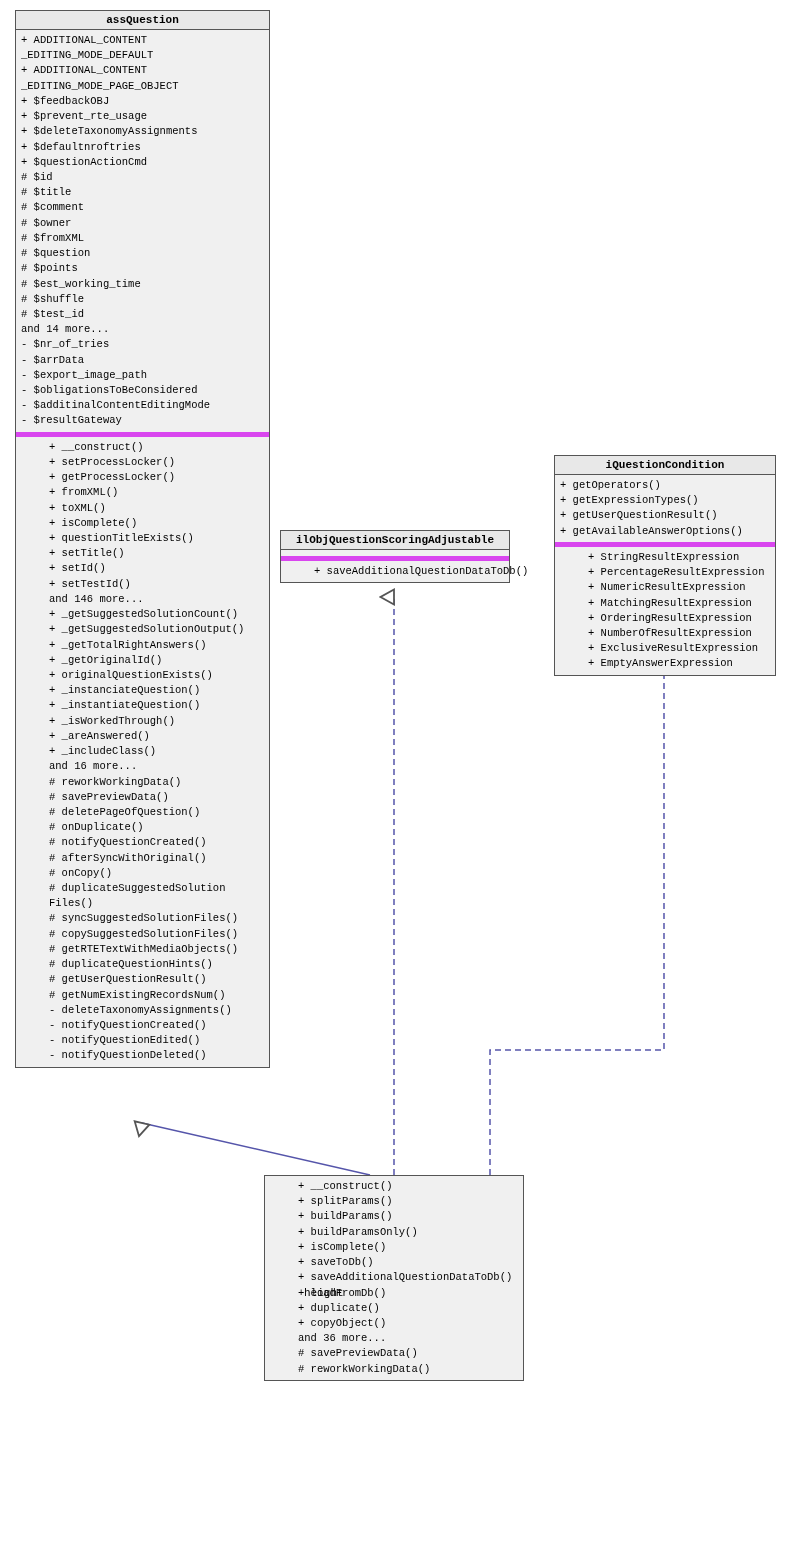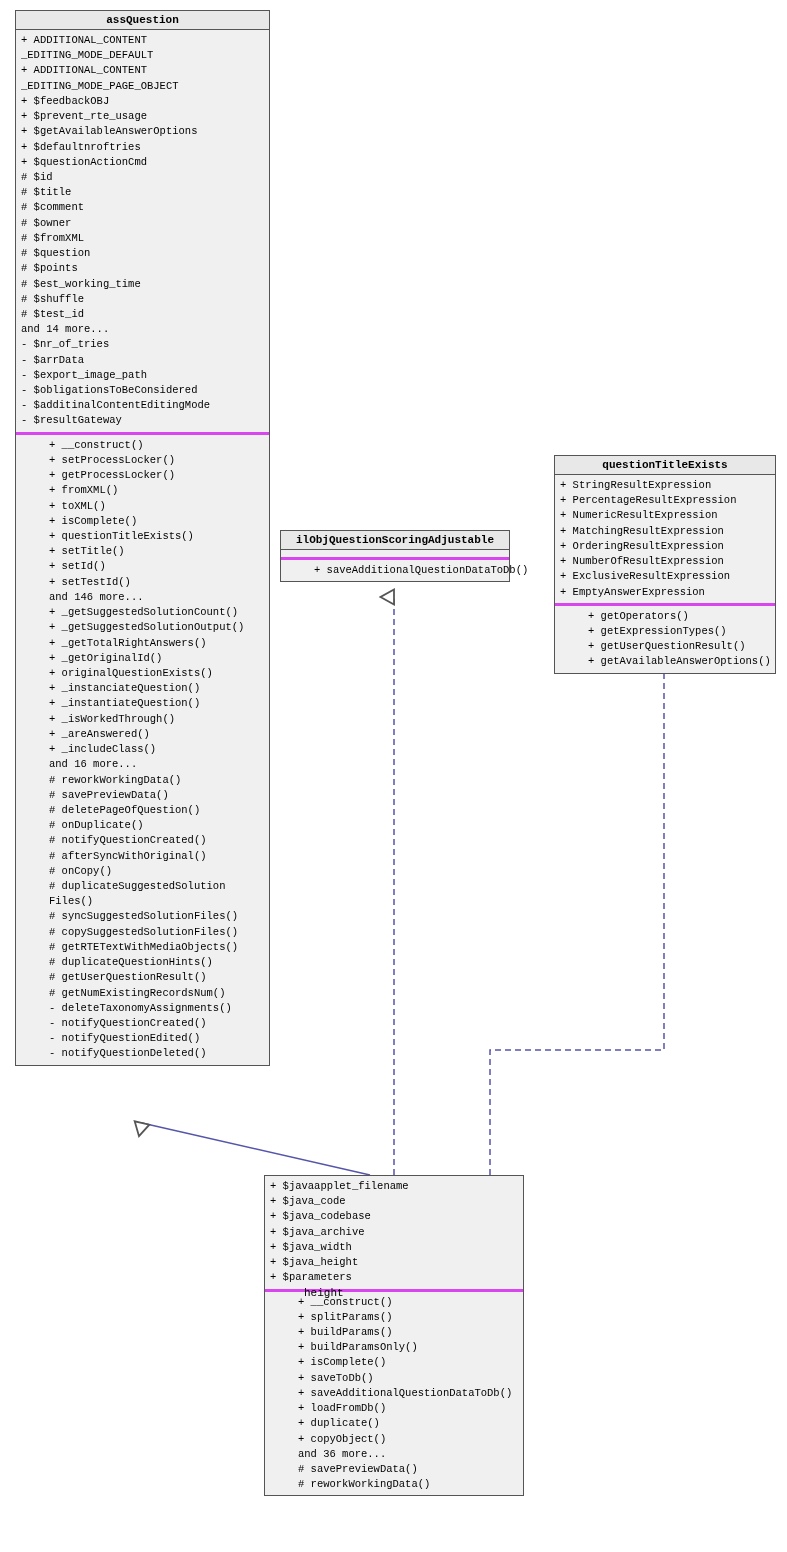--- a/index.html
+++ b/index.html
@@ -30,21 +30,21 @@
     .uml-box .box-title {
       background: #e8e8e8;
       border-bottom: 1px solid #555555;
       text-align: center;
       font-weight: bold;
       padding: 3px 5px;
       font-size: 11px;
     }
 
     .uml-box .box-section {
-      border-bottom: 3px solid #d946ef;
+      border-bottom: 5px solid #d946ef;
       padding: 3px 5px;
       line-height: 1.45;
       white-space: nowrap;
       font-size: 10.5px;
     }
 
     .uml-box .box-section:last-child {
       border-bottom: none;
       margin-left: 28px;
     }
@@ -91,21 +91,21 @@
 
   <div class="uml-box" style="left:15px; top:10px; width:255px;">
     <div class="box-title">assQuestion</div>
     <div class="box-section">
       <p>+ ADDITIONAL_CONTENT</p>
       <p>_EDITING_MODE_DEFAULT</p>
       <p>+ ADDITIONAL_CONTENT</p>
       <p>_EDITING_MODE_PAGE_OBJECT</p>
       <p>+ $feedbackOBJ</p>
       <p>+ $prevent_rte_usage</p>
-      <p>+ $getAvailableAnswerOptions</p>
+      <p>+ $deleteTaxonomyAssignments</p>
       <p>+ $defaultnroftries</p>
       <p>+ $questionActionCmd</p>
       <p># $id</p>
       <p># $title</p>
       <p># $comment</p>
       <p># $owner</p>
       <p># $fromXML</p>
       <p># $question</p>
       <p># $points</p>
       <p># $est_working_time</p>
@@ -166,49 +166,40 @@
 
   <div class="uml-box" style="left:280px; top:530px; width:230px;">
     <div class="box-title">ilObjQuestionScoringAdjustable</div>
     <div class="box-section" style="min-height:10px;"></div>
     <div class="box-section">
       <p>+ saveAdditionalQuestionDataToDb()</p>
     </div>
   </div>
 
   <div class="uml-box" style="left:554px; top:455px; width:222px;">
-    <div class="box-title">questionTitleExists</div>
+    <div class="box-title">iQuestionCondition</div>
+    <div class="box-section">
+      <p>+ getOperators()</p>
+      <p>+ getExpressionTypes()</p>
+      <p>+ getUserQuestionResult()</p>
+      <p>+ getAvailableAnswerOptions()</p>
+    </div>
     <div class="box-section">
       <p>+ StringResultExpression</p>
       <p>+ PercentageResultExpression</p>
       <p>+ NumericResultExpression</p>
       <p>+ MatchingResultExpression</p>
       <p>+ OrderingResultExpression</p>
       <p>+ NumberOfResultExpression</p>
       <p>+ ExclusiveResultExpression</p>
       <p>+ EmptyAnswerExpression</p>
     </div>
-    <div class="box-section">
-      <p>+ getOperators()</p>
-      <p>+ getExpressionTypes()</p>
-      <p>+ getUserQuestionResult()</p>
-      <p>+ getAvailableAnswerOptions()</p>
-    </div>
   </div>
 
   <div class="uml-box" style="left:264px; top:1175px; width:260px;">
-    <div class="box-section">
-      <p>+ $javaapplet_filename</p>
-      <p>+ $java_code</p>
-      <p>+ $java_codebase</p>
-      <p>+ $java_archive</p>
-      <p>+ $java_width</p>
-      <p>+ $java_height</p>
-      <p>+ $parameters</p>
-    </div>
     <div class="box-section">
       <p>+ __construct()</p>
       <p>+ splitParams()</p>
       <p>+ buildParams()</p>
       <p>+ buildParamsOnly()</p>
       <p>+ isComplete()</p>
       <p>+ saveToDb()</p>
       <p>+ saveAdditionalQuestionDataToDb()</p>
       <p>+ loadFromDb()</p>
       <p>+ duplicate()</p>

